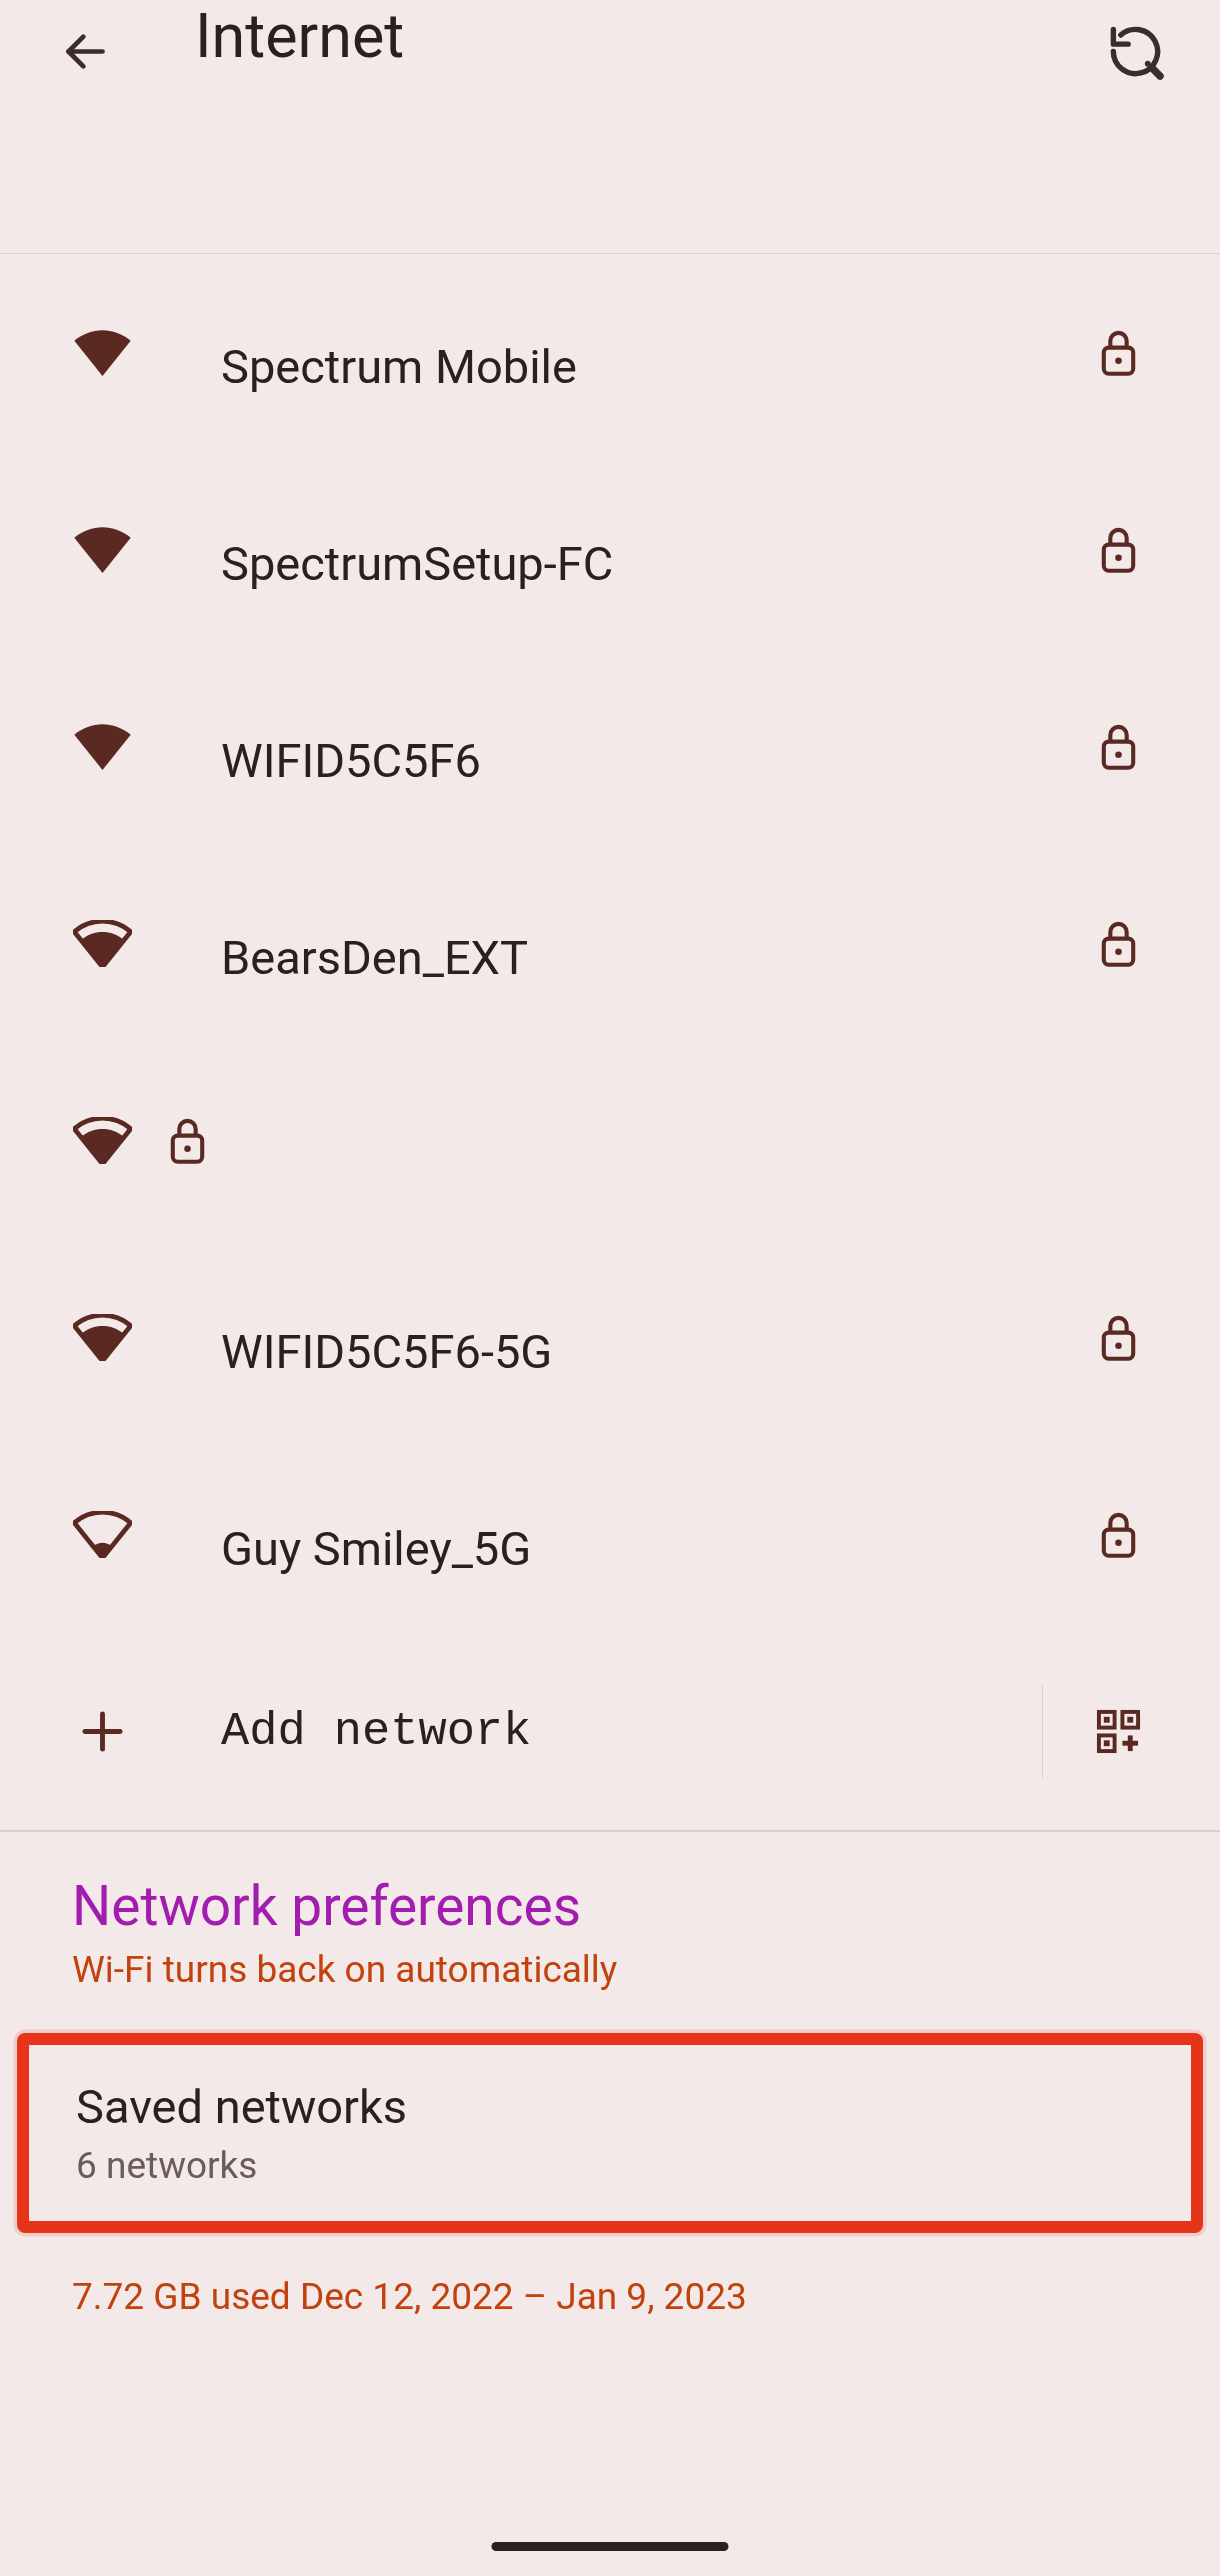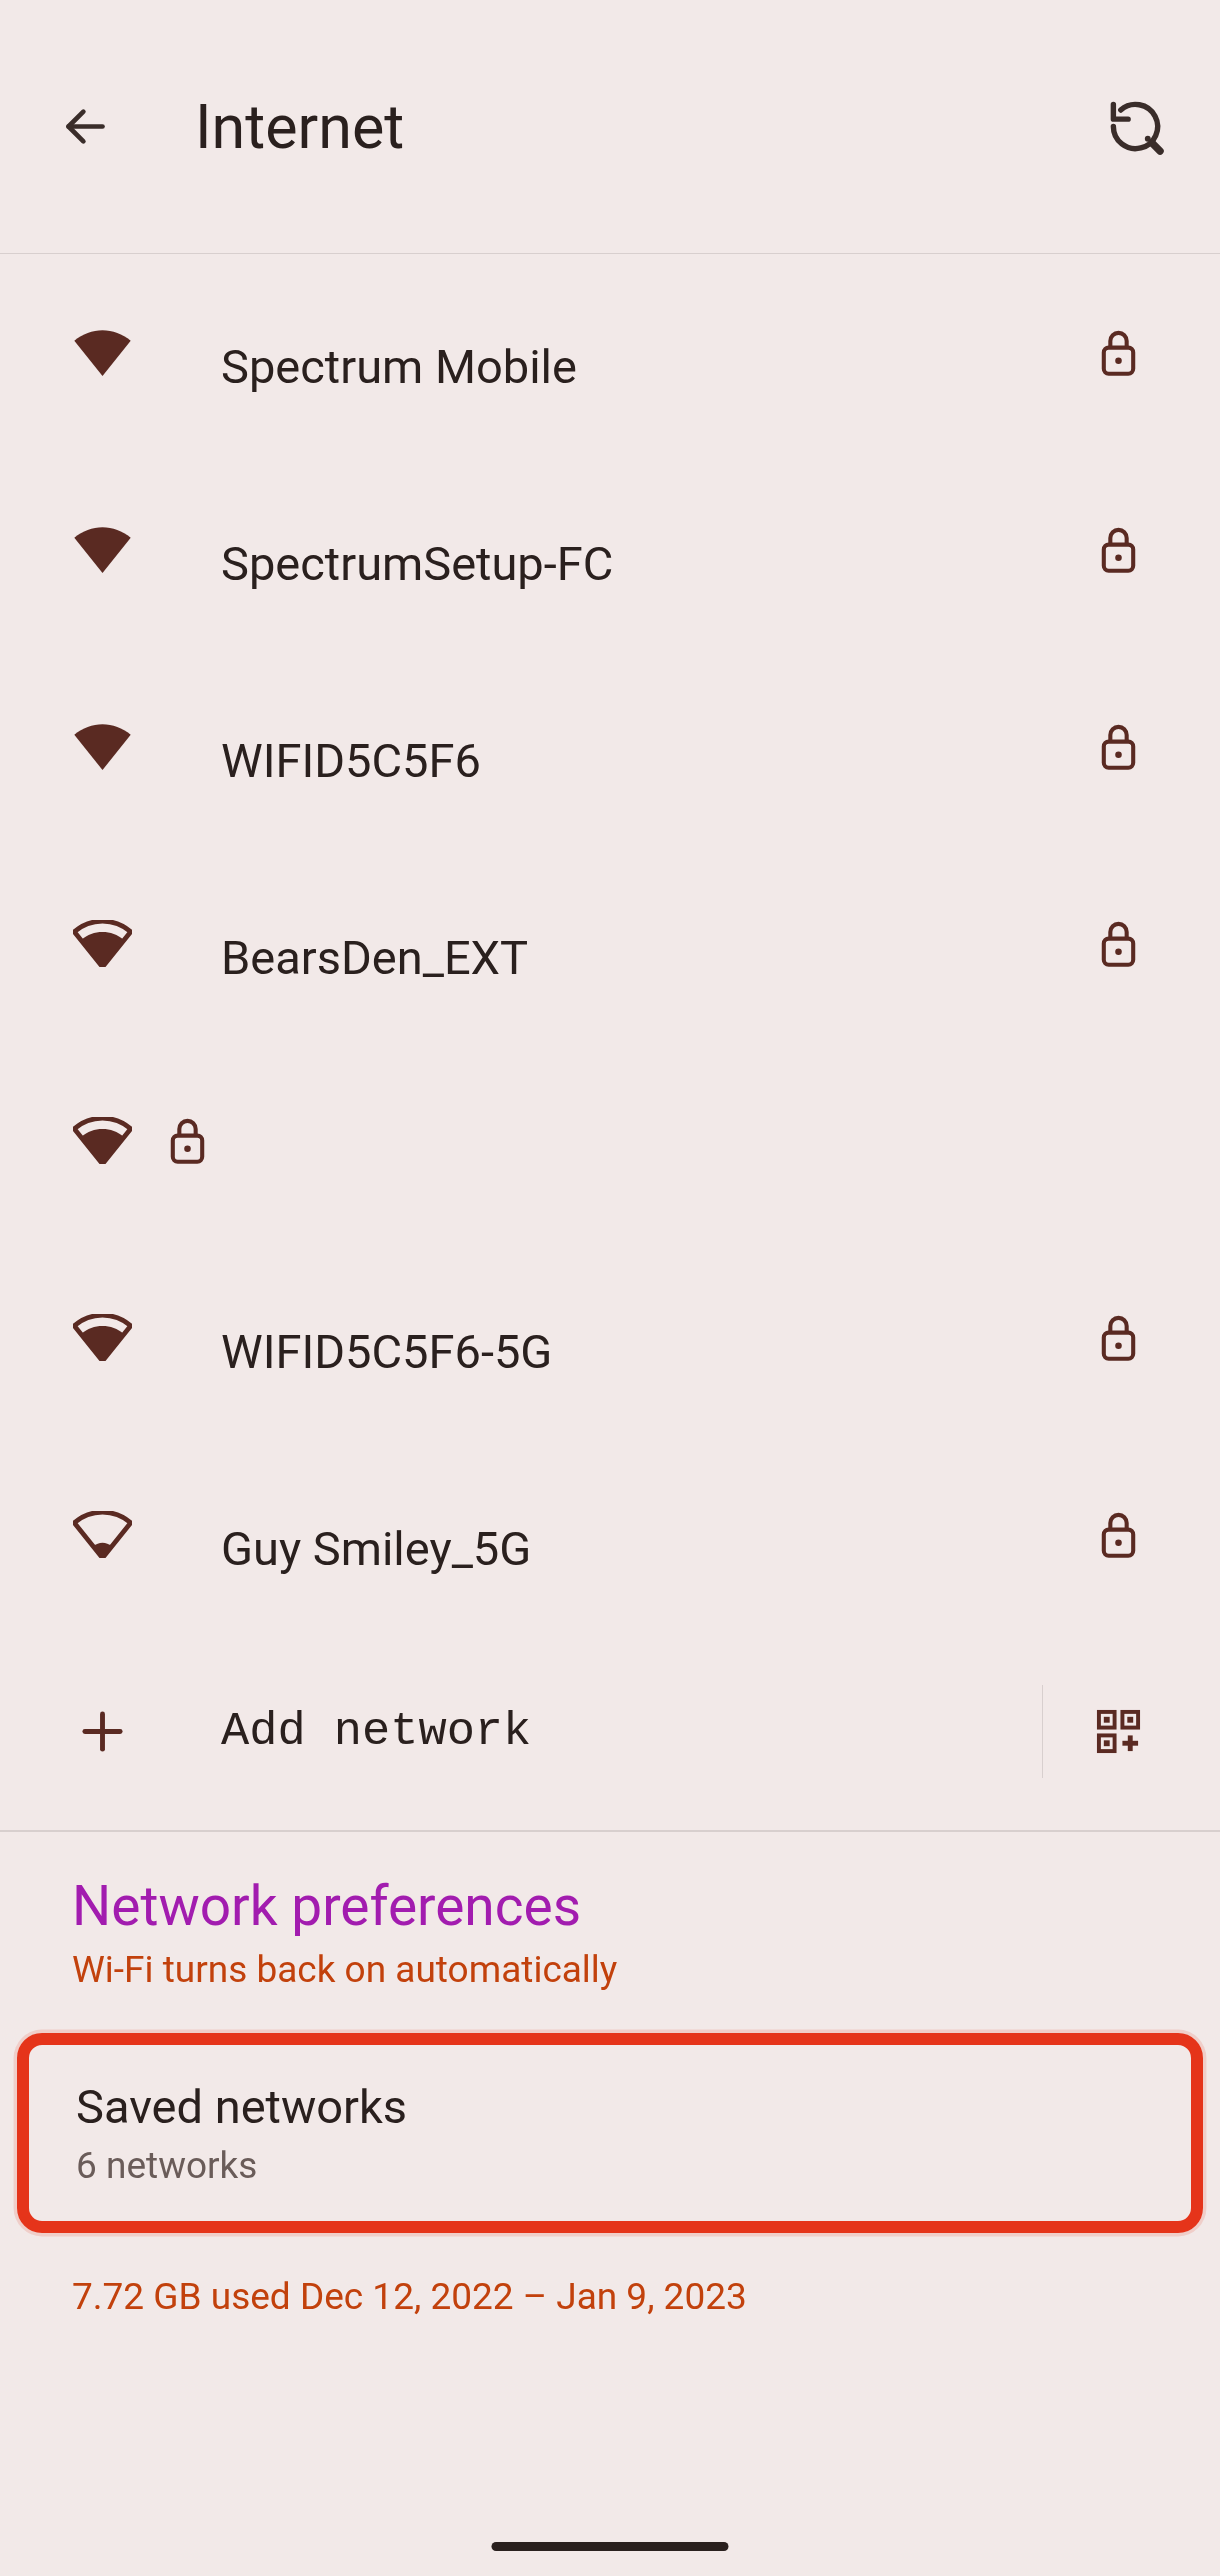--- a/index.html
+++ b/index.html
@@ -9,21 +9,21 @@
     background: #f2e9e8;
     font-family: -apple-system, BlinkMacSystemFont, "Segoe UI", Roboto, sans-serif;
     color: #3a2d2a;
     overflow: hidden;
   }
 
   
   .header {
     height: 254px;
     display: flex;
-    align-items: center;
+    align-items: flex-start;
     padding: 0 34px;
     border-bottom: 1.7px solid #d8cfce;
     position: relative;
   }
   .header .back {
     width: 102px;
     height: 102px;
     display: flex;
     align-items: center;
     justify-content: center;
@@ -136,21 +136,21 @@
   .pref .sub {
     font-size: 37px;
     color: #c2410c;
   }
 
   
   .highlight-wrap {
     position: relative;
     margin: 0 17px;
     border: 12px solid #e5341a;
-    border-radius: 25px;
+    border-radius: 8px;
     box-shadow: 0 0 0 3.4px rgba(229,52,26,0.15);
     padding: 34px 14px 34px 47px; 
   }
   .highlight-wrap .title {
     font-size: 47px;
     color: #2a201e;
     margin-bottom: 10.2px;
   }
   .highlight-wrap .sub {
     font-size: 37px;

